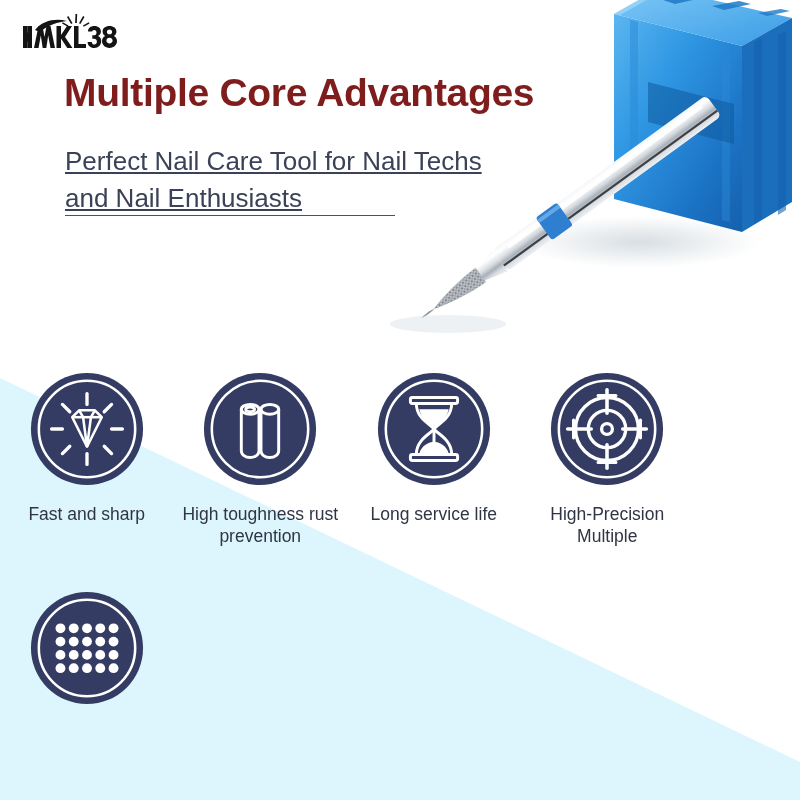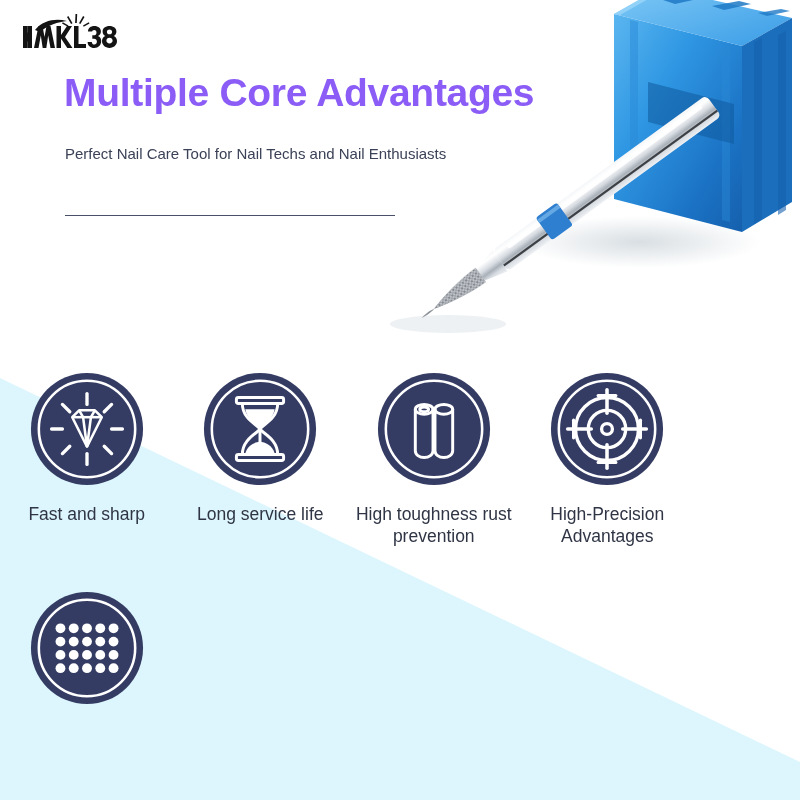--- a/index.html
+++ b/index.html
@@ -40,34 +40,35 @@
 
   
   .headline {
     position: absolute;
     left: 64px;
     top: 72px;
     width: 620px;
     font-size: 39px;
     font-weight: bold;
     letter-spacing: -0.3px;
-    color: #8b5cf6;
+    color: #7f1d1d;
     z-index: 5;
     line-height: 1.1;
   }
   .subhead {
     position: absolute;
     left: 65px;
     top: 143px;
     width: 420px;
-    font-size: 15px;
+    font-size: 26px;
     font-weight: normal;
     color: #3b4257;
     line-height: 1.42;
     z-index: 5;
+    text-decoration: underline;
   }
   .rule {
     position: absolute;
     left: 65px;
     top: 215px;
     width: 330px;
     height: 1px;
     background: #4a5068;
     z-index: 5;
   }
@@ -259,54 +260,54 @@
           <path d="M45,48 L52,41 L68,41 L75,48 L60,78 Z"></path>
           <path d="M45,48 L75,48"></path>
           <path d="M52,41 L56,48 L60,78"></path>
           <path d="M68,41 L64,48 L60,78"></path>
         </g>
       </svg>
       <div class="feature-label">Fast and sharp</div>
     </div>
 
 
+    <div class="feature col3">
+      <svg class="feature-icon" viewBox="0 0 120 120">
+        <circle cx="60" cy="60" r="57" fill="#343c63"></circle>
+        <circle cx="60" cy="60" r="49" fill="none" stroke="#ffffff" stroke-width="2.6"></circle>
+        <g fill="none" stroke="#ffffff" stroke-width="3" stroke-linejoin="round" stroke-linecap="round">
+
+          <path d="M41,40 L41,82 C41,86 45,89 50,89 C55,89 59,86 59,82 L59,40"></path>
+          <ellipse cx="50" cy="40" rx="9" ry="5"></ellipse>
+          <ellipse cx="50" cy="40" rx="4.5" ry="2.4"></ellipse>
+
+          <path d="M61,40 L61,82 C61,86 65,89 70,89 C75,89 79,86 79,82 L79,40"></path>
+          <ellipse cx="70" cy="40" rx="9" ry="5"></ellipse>
+        </g>
+      </svg>
+      <div class="feature-label">High toughness rust prevention</div>
+    </div>
+
     <div class="feature col1">
       <svg class="feature-icon" viewBox="0 0 120 120">
         <circle cx="60" cy="60" r="57" fill="#343c63"></circle>
         <circle cx="60" cy="60" r="49" fill="none" stroke="#ffffff" stroke-width="2.6"></circle>
         <g fill="none" stroke="#ffffff" stroke-width="3" stroke-linejoin="round" stroke-linecap="round">
           <rect x="36" y="28" width="48" height="6" rx="2"></rect>
           <rect x="36" y="86" width="48" height="6" rx="2"></rect>
           <path d="M42,34 C42,50 58,56 60,60 C62,56 78,50 78,34"></path>
           <path d="M42,86 C42,70 58,64 60,60 C62,64 78,70 78,86"></path>
           <line x1="60" y1="60" x2="60" y2="80"></line>
         </g>
 
         <path d="M45,40 C47,51 58,57 60,60 C62,57 73,51 75,40 Z" fill="#ffffff"></path>
 
         <path d="M45,85 C47,77 55,73 60,73 C65,73 73,77 75,85 Z" fill="#ffffff"></path>
       </svg>
       <div class="feature-label">Long service life</div>
-    </div>
-
-    <div class="feature col3">
-      <svg class="feature-icon" viewBox="0 0 120 120">
-        <circle cx="60" cy="60" r="57" fill="#343c63"></circle>
-        <circle cx="60" cy="60" r="49" fill="none" stroke="#ffffff" stroke-width="2.6"></circle>
-        <g fill="none" stroke="#ffffff" stroke-width="3" stroke-linejoin="round" stroke-linecap="round">
-
-          <path d="M41,40 L41,82 C41,86 45,89 50,89 C55,89 59,86 59,82 L59,40"></path>
-          <ellipse cx="50" cy="40" rx="9" ry="5"></ellipse>
-          <ellipse cx="50" cy="40" rx="4.5" ry="2.4"></ellipse>
-
-          <path d="M61,40 L61,82 C61,86 65,89 70,89 C75,89 79,86 79,82 L79,40"></path>
-          <ellipse cx="70" cy="40" rx="9" ry="5"></ellipse>
-        </g>
-      </svg>
-      <div class="feature-label">High toughness rust prevention</div>
     </div>
 
     <div class="feature col2">
       <svg class="feature-icon" viewBox="0 0 120 120">
         <circle cx="60" cy="60" r="57" fill="#343c63"></circle>
         <circle cx="60" cy="60" r="49" fill="none" stroke="#ffffff" stroke-width="2.6"></circle>
         <circle cx="60" cy="60" r="32" fill="none" stroke="#ffffff" stroke-width="3.4"></circle>
         <circle cx="60" cy="60" r="19" fill="none" stroke="#ffffff" stroke-width="3.4"></circle>
         <circle cx="60" cy="60" r="5.5" fill="none" stroke="#ffffff" stroke-width="3.4"></circle>
         <g stroke="#ffffff" stroke-width="3.6" stroke-linecap="round">
@@ -315,21 +316,21 @@
           <line x1="20" y1="60" x2="44" y2="60"></line>
           <line x1="76" y1="60" x2="100" y2="60"></line>
         </g>
         <g stroke="#ffffff" stroke-width="3.2" stroke-linecap="round">
           <line x1="51" y1="26" x2="69" y2="26"></line>
           <line x1="51" y1="94" x2="69" y2="94"></line>
           <line x1="26" y1="51" x2="26" y2="69"></line>
           <line x1="94" y1="51" x2="94" y2="69"></line>
         </g>
       </svg>
-      <div class="feature-label">High-Precision Advantages</div>
+      <div class="feature-label">High-Precision Multiple</div>
     </div>
 
     <div class="feature col3">
       <svg class="feature-icon" viewBox="0 0 120 120">
         <circle cx="60" cy="60" r="57" fill="#343c63"></circle>
         <circle cx="60" cy="60" r="49" fill="none" stroke="#ffffff" stroke-width="2.6"></circle>
         <g fill="#ffffff">
           <circle cx="33" cy="40" r="5"></circle>
             <circle cx="46.5" cy="40" r="5"></circle>
             <circle cx="60" cy="40" r="5"></circle>

